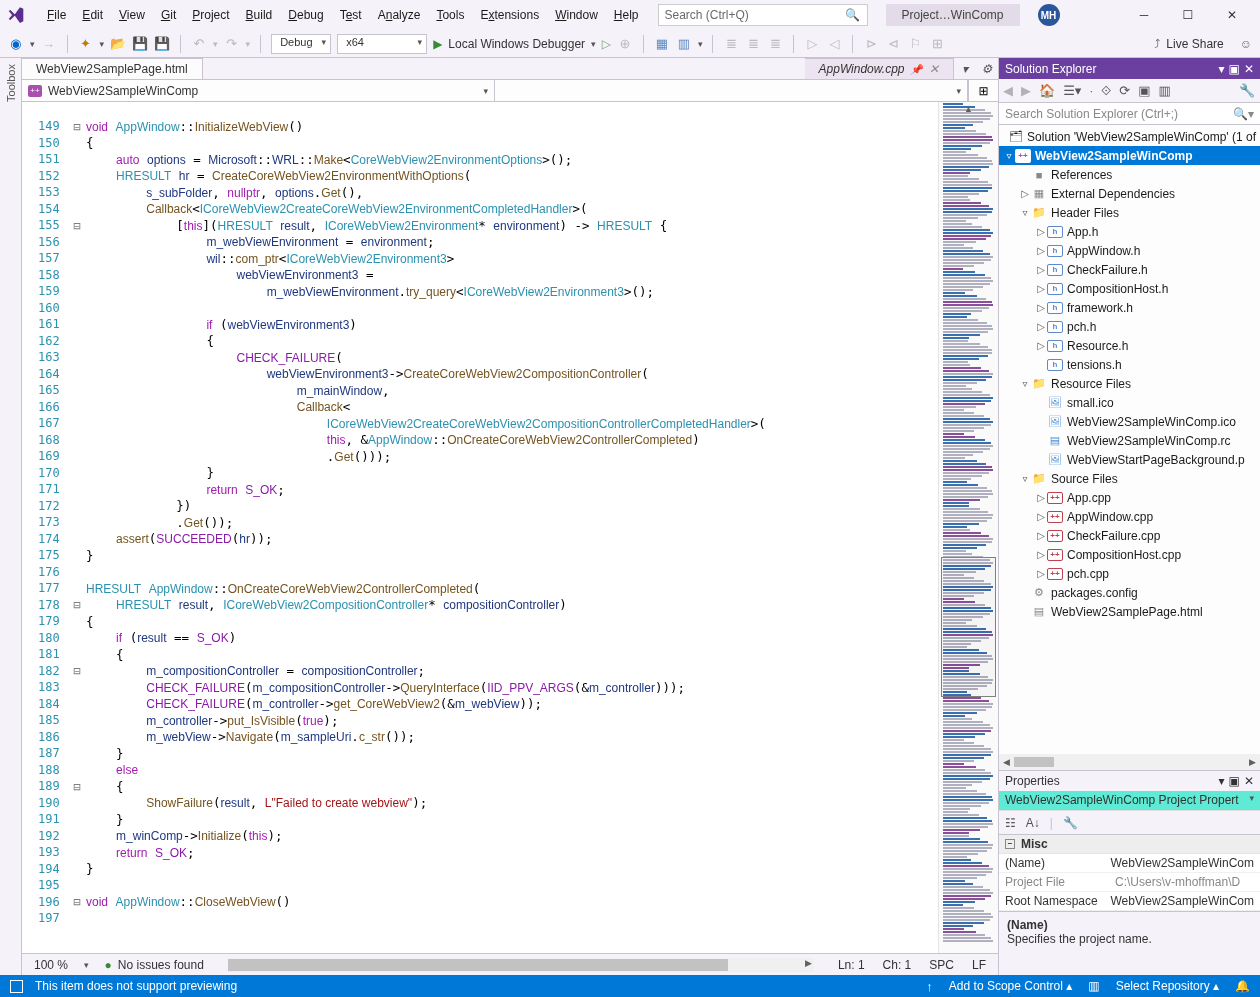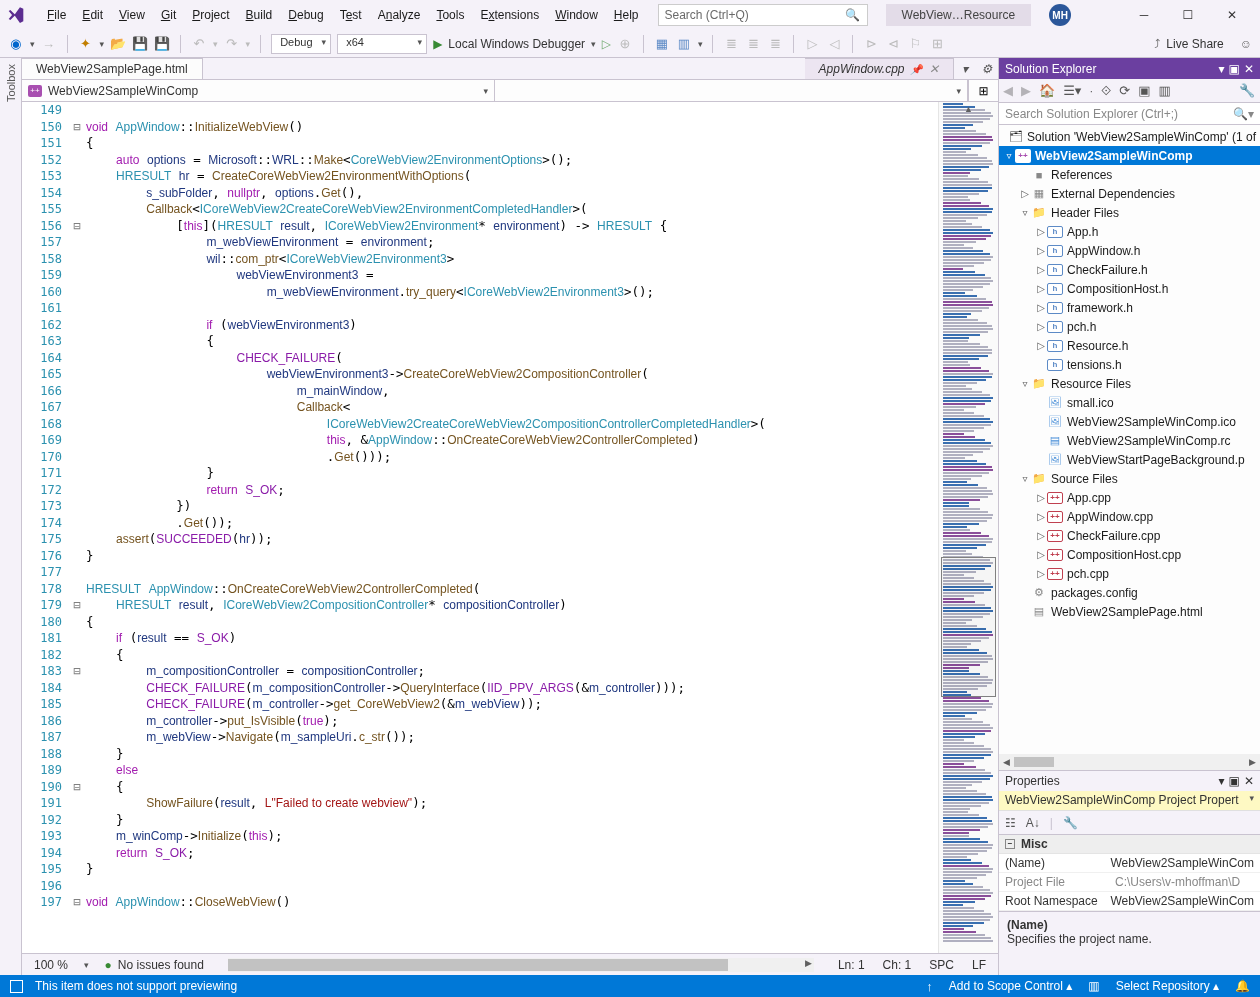--- a/index.html
+++ b/index.html
@@ -103,21 +103,21 @@
 .se-tree .node.d2 { padding-left: 20px; }
 .se-tree .node.d3 { padding-left: 36px; }
 .se-hscroll { height: 16px; background: #f0f0f0; display: flex; align-items: center; padding: 0 4px; }
 .se-hscroll .thumb { height: 10px; width: 40px; background: #c2c2c2; }
 
 
 .props { border-top: 1px solid #c9c3d0; display: flex; flex-direction: column; }
 .props-hdr { height: 20px; display: flex; align-items: center; padding: 0 6px; color: #333; font-size: 11px; background: #f5f2f9; }
 .props-hdr .ttl { font-weight: normal; }
 .props-hdr .spacer { flex: 1; }
-.props-sub { height: 20px; padding: 2px 6px; background: #fef9c3; border-bottom: 1px solid #e0e0e0; font-size: 11px; color: #333; display: flex; }
+.props-sub { height: 20px; padding: 2px 6px; background: #5eead4; border-bottom: 1px solid #e0e0e0; font-size: 11px; color: #333; display: flex; }
 .props-sub .cbarrow { margin-left: auto; color: #555; font-size: 9px; }
 .props-toolbar { height: 24px; background: #f5f2f9; border-bottom: 1px solid #c9c3d0; display: flex; align-items: center; padding: 0 6px; gap: 10px; color: #555; }
 .props-grid { background: #fff; font-size: 11px; }
 .props-grid .cat { background: #eeeeee; padding: 2px 6px; font-weight: bold; color: #333; border-bottom: 1px solid #e4e4e4; display: flex; align-items: center; }
 .props-grid .cat .box { width: 10px; height: 10px; border: 1px solid #888; margin-right: 6px; display: inline-flex; align-items: center; justify-content: center; font-size: 8px; line-height: 8px; }
 .props-grid .row { display: flex; border-bottom: 1px solid #f0f0f0; }
 .props-grid .row .k { width: 110px; padding: 2px 6px; color: #333; }
 .props-grid .row .v { flex: 1; padding: 2px 6px; color: #333; }
 .props-grid .row .grey { color: #888; }
 .props-desc { border-top: 1px solid #c9c3d0; padding: 6px 8px; background: #f5f2f9; height: 64px; }
@@ -151,21 +151,21 @@
     <span>A<u>n</u>alyze</span>
     <span><u>T</u>ools</span>
     <span>E<u>x</u>tensions</span>
     <span><u>W</u>indow</span>
     <span><u>H</u>elp</span>
   </div>
   <div class="search">
     <span>Search (Ctrl+Q)</span>
     <span class="mag">🔍</span>
   </div>
-  <div class="win-title-tab">WebView…Resource</div>
+  <div class="win-title-tab">Project…WinComp</div>
   <div class="avatar">MH</div>
   <div class="win-controls">
     <div>─</div>
     <div>☐</div>
     <div>✕</div>
   </div>
 </div>
 
 <div class="toolbar">
   <span class="ico" style="color:#0066cc">◉</span>
@@ -239,21 +239,21 @@
         </div>
       <div class="nc">
           <span></span>
         </div>
       <div class="split-ico">⊞</div>
     </div>
 
     <div class="code-wrap">
       <div class="code-scroll">
         <div class="gutter" id="gutter">
-            <pre style="margin:0;font-family:inherit">149
+            <pre style="margin:16px;font-family:inherit">149
 150
 151
 152
 153
 154
 155
 156
 157
 158
 159

